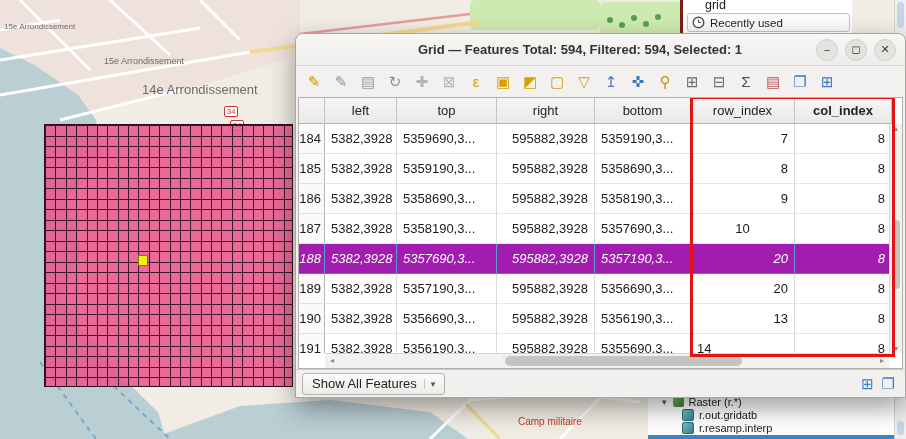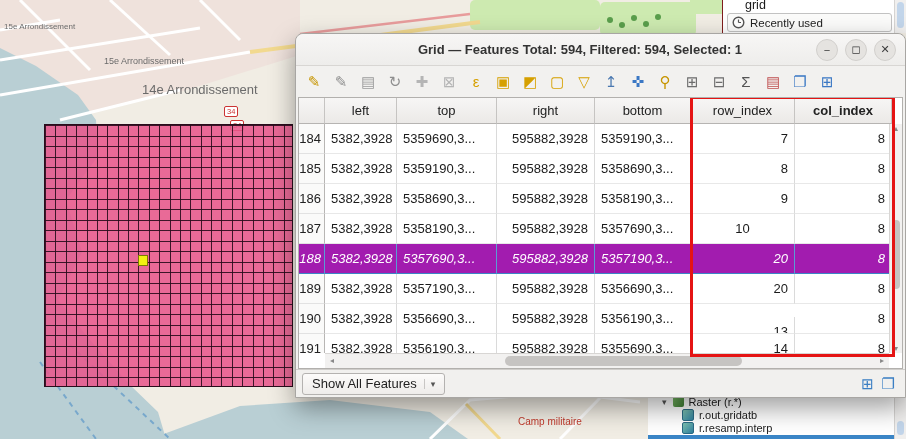--- a/index.html
+++ b/index.html
@@ -17,21 +17,21 @@
     background-color:rgba(231,88,140,0.88);
     background-image:
       repeating-linear-gradient(to right, rgba(42,12,28,.9) 0 1px, transparent 1px 10.375px),
       repeating-linear-gradient(to bottom, rgba(42,12,28,.9) 0 1px, transparent 1px 10.52px);
     border:1px solid #2a0c1c; }
   #ycell { position:absolute; left:93px; top:130px; width:10px; height:11px;
     background:#f2f211; border:1px solid #7c7c00; }
 
   
   .panel { position:absolute; background:#ffffff; z-index:3; overflow:hidden; }
-  #panel-top { left:722px; top:0; width:172px; height:33px; border-left:1px solid #7f1d1d;text-decoration:underline; }
+  #panel-top { left:680px; top:0; width:172px; height:33px; border-left:3px solid #7f1d1d;text-decoration:underline; }
   #search-text { position:absolute; left:22px; top:-2px; font-size:12.5px; color:#1a1a1a; }
   #recent-row { position:absolute; left:4px; top:13px; right:2px; height:19px;
     border:1px solid #c2c2c2; border-radius:3px; background:#fbfbfa;
     display:flex; align-items:center; gap:5px; padding-left:4px; font-size:11.5px; color:#222; }
   #panel-bottom { left:648px; top:385px; width:246px; height:54px; }
   .tb-row { position:absolute; left:0; right:0; height:13px; display:flex; align-items:center;
     font-size:11px; color:#222; }
   .tb-chevron { margin-left:14px; font-size:9px; color:#555; }
   .grp-icon { width:11px; height:11px; margin-left:6px; border-radius:2px;
     background:linear-gradient(135deg,#7ec06a,#3d7a33); }
@@ -278,30 +278,30 @@
           <div class="td" style="width: 96px; text-align: left;">5356690,3...</div>
           <div class="td" style="width: 104px; text-align: right;">20</div>
           <div class="td" style="width: 97px; text-align: right;">8</div>
         </div>
         <div class="tr">
           <div class="rownum">190</div>
           <div class="td" style="width: 72px; text-align: right;">5382,3928</div>
           <div class="td" style="width: 100px; text-align: left;">5356690,3...</div>
           <div class="td" style="width: 98px; text-align: right;">595882,3928</div>
           <div class="td" style="width: 96px; text-align: left;">5356190,3...</div>
-          <div class="td" style="width: 104px; text-align: right; margin-top: 13px;">13</div>
+          <div class="td" style="width: 104px; text-align: right;">13</div>
           <div class="td" style="width: 97px; text-align: right;">8</div>
         </div>
         <div class="tr">
           <div class="rownum">191</div>
           <div class="td" style="width: 72px; text-align: right;">5382,3928</div>
           <div class="td" style="width: 100px; text-align: left;">5356190,3...</div>
           <div class="td" style="width: 98px; text-align: right;">595882,3928</div>
           <div class="td" style="width: 96px; text-align: left;">5355690,3...</div>
-          <div class="td" style="width: 104px; text-align: right;">14</div>
+          <div class="td" style="width: 104px; text-align: left;">14</div>
           <div class="td" style="width: 97px; text-align: right;">8</div>
         </div>
       </div>
 
     <div id="vscroll">
       <div class="arr" style="top:1px;">▲</div>
       <div class="thumb"></div>
       <div class="arr" style="bottom:1px;">▼</div>
     </div>
     <div id="hscroll">

